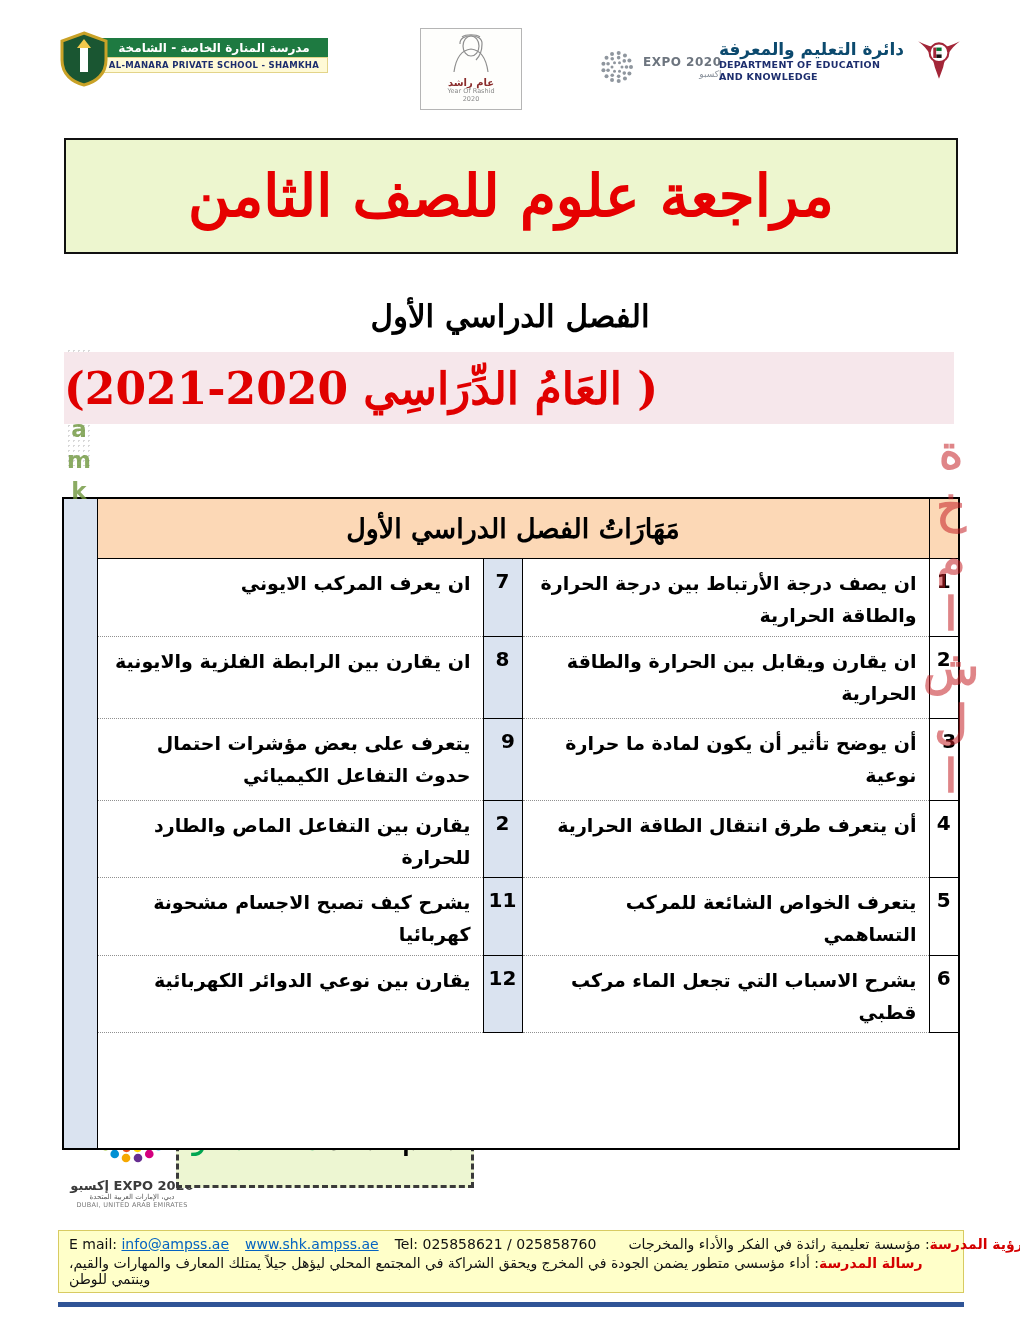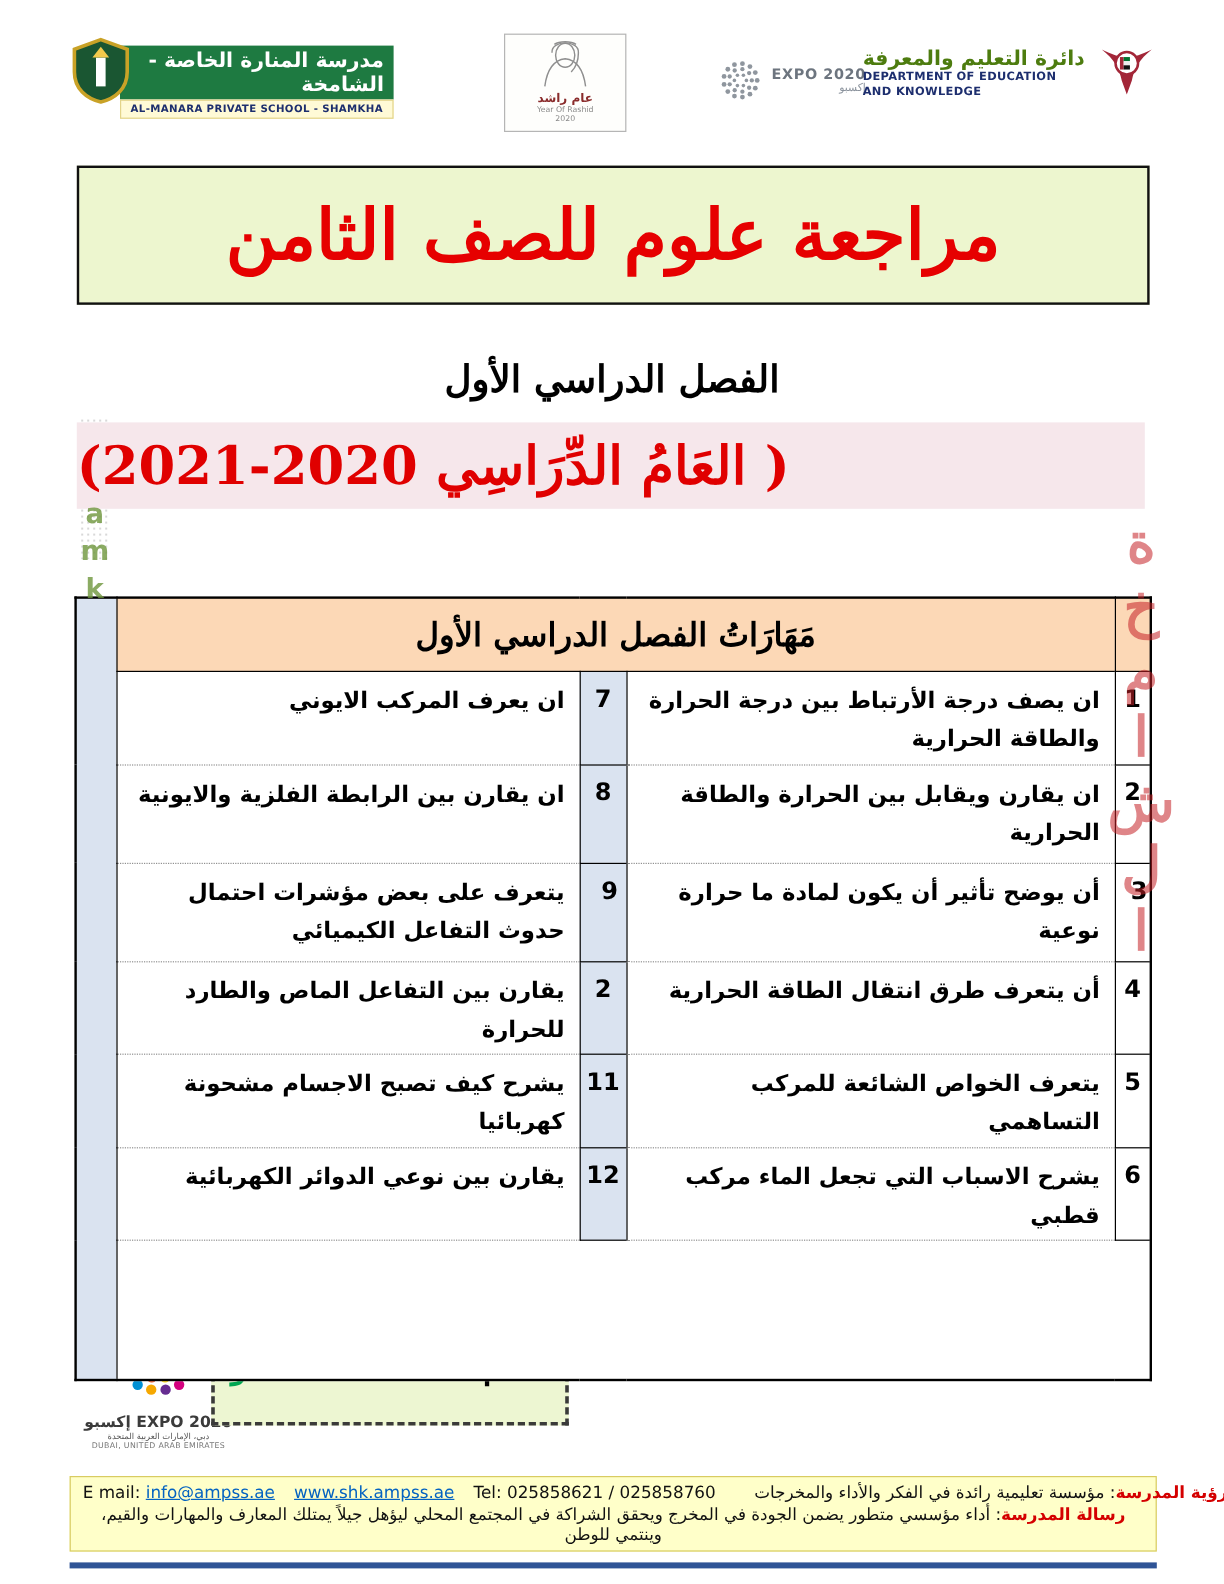--- a/index.html
+++ b/index.html
@@ -4,30 +4,30 @@
 <style>
   html,body{margin:0;padding:0;background:#fff;}
   body{font-family:"DejaVu Sans","Liberation Sans",sans-serif;}
   .page{position:relative;width:1020px;height:1320px;background:#fff;overflow:hidden;}
 
   
   .header-bar{position:absolute;top:28px;left:58px;width:906px;height:88px;}
   .school-logo{position:absolute;left:0;top:2px;width:270px;display:flex;align-items:flex-start;}
   .crest{flex:0 0 auto;margin-right:-10px;position:relative;z-index:2;}
   .strips{margin-top:8px;flex:1;}
-  .strip-ar{background:#1e7a41;color:#fff;font-size:17px;font-weight:bold;padding:3px 8px 2px;direction:rtl;}
+  .strip-ar{background:#1e7a41;color:#fff;font-size:12px;font-weight:bold;text-align:center;padding:3px 8px 2px;direction:rtl;}
   .strip-en{background:#fffad6;color:#1d2e6e;font-size:8.5px;font-weight:bold;text-align:center;padding:2px 4px;border:1px solid #e3d489;letter-spacing:.3px;}
   .rashid{position:absolute;left:362px;top:0;width:102px;height:82px;border:1px solid #b5b5b5;background:#fefefc;text-align:center;box-sizing:border-box;padding-top:2px;}
   .rashid-ar{font-size:10px;color:#8a2c2c;font-weight:bold;line-height:1.1;}
   .rashid-en{font-size:6.5px;color:#8a8a8a;line-height:1.2;}
   .expo-top{position:absolute;left:540px;top:20px;display:flex;align-items:center;gap:7px;color:#7a828c;}
   .expo-top-en{font-size:12px;font-weight:bold;color:#6d757f;letter-spacing:.5px;}
   .expo-top-ar{font-size:9px;color:#8a929c;direction:rtl;}
   .adek{position:absolute;right:0;top:8px;display:flex;align-items:center;gap:10px;}
-  .adek-ar{font-size:17px;font-weight:bold;color:#4d7c0f;direction:rtl;text-align:left;}
+  .adek-ar{font-size:17px;font-weight:bold;color:#0c4a6e;direction:rtl;text-align:left;}
   .adek-en{font-size:9.5px;font-weight:bold;color:#1d2e6e;letter-spacing:.3px;line-height:1.25;}
 
   
   .title-box{position:absolute;top:138px;left:64px;width:890px;height:112px;background:#edf6cf;border:2px solid #111;display:flex;align-items:center;justify-content:center;}
   .title-text{font-family:"DejaVu Serif","Liberation Serif",serif;font-size:58px;font-weight:bold;color:#e60000;direction:rtl;}
   .semester{position:absolute;top:298px;left:0;width:100%;text-align:center;font-family:"DejaVu Serif","Liberation Serif",serif;font-size:31px;font-weight:bold;color:#000;direction:rtl;}
   .year-banner{position:absolute;top:352px;left:64px;width:890px;height:72px;background:#f6e7eb;display:flex;align-items:center;justify-content:flex-end;font-family:"DejaVu Serif","Liberation Serif",serif;font-size:44px;font-weight:bold;color:#e00000;direction:rtl;}
 
   
   .skills-wrap{position:absolute;top:497px;left:62px;z-index:1;}
@@ -48,21 +48,21 @@
   .expo-bottom .tm{position:absolute;top:2px;right:10px;font-size:7px;color:#8a8a8a;}
   .expo-line1{font-size:13px;font-weight:bold;margin-top:2px;}
   .expo-line2{font-size:7px;color:#555;direction:rtl;}
   .expo-line3{font-size:6.5px;color:#777;letter-spacing:.3px;}
   .teacher-box{position:absolute;left:176px;top:1090px;width:292px;height:92px;background:#edf6d2;border:3px dashed #3a3a3a;display:flex;align-items:center;justify-content:center;direction:rtl;font-family:"DejaVu Serif","Liberation Serif",serif;font-size:27px;font-weight:bold;}
   .teacher-name{color:#00a651;}
 
   
   .footer-box{position:absolute;left:58px;top:1230px;width:906px;box-sizing:border-box;background:#ffffc9;border:1px solid #d8cb62;padding:5px 10px;font-size:14px;color:#111;}
   .f-line1{display:flex;direction:ltr;align-items:center;gap:16px;white-space:nowrap;}
-  .f-line2{direction:rtl;text-align:center;margin-top:3px;}
+  .f-line2{direction:rtl;text-align:left;margin-top:3px;}
   .red-label{color:#d40000;font-weight:bold;}
   .link{color:#0563c1;text-decoration:underline;cursor:pointer;}
   .f-spacer{flex:1;}
   .vision{direction:rtl;}
   .blue-line{position:absolute;left:58px;top:1302px;width:906px;height:5px;background:#2f5496;}
 
   
   .wm-right{position:absolute;right:42px;top:425px;writing-mode:vertical-rl;text-orientation:upright;font-size:46px;font-weight:bold;color:rgba(197,32,38,.55);letter-spacing:26px;z-index:3;pointer-events:none;font-family:"DejaVu Serif",serif;}
   .wm-left{position:absolute;left:66px;top:416px;writing-mode:vertical-rl;text-orientation:upright;font-size:23px;font-weight:bold;color:rgba(110,150,60,.8);letter-spacing:5px;z-index:3;pointer-events:none;}
   .dots-pattern{position:absolute;left:66px;top:348px;width:26px;height:118px;background-image:radial-gradient(#a8a8a8 1px,transparent 1px);background-size:5px 5px;opacity:.45;z-index:0;}

